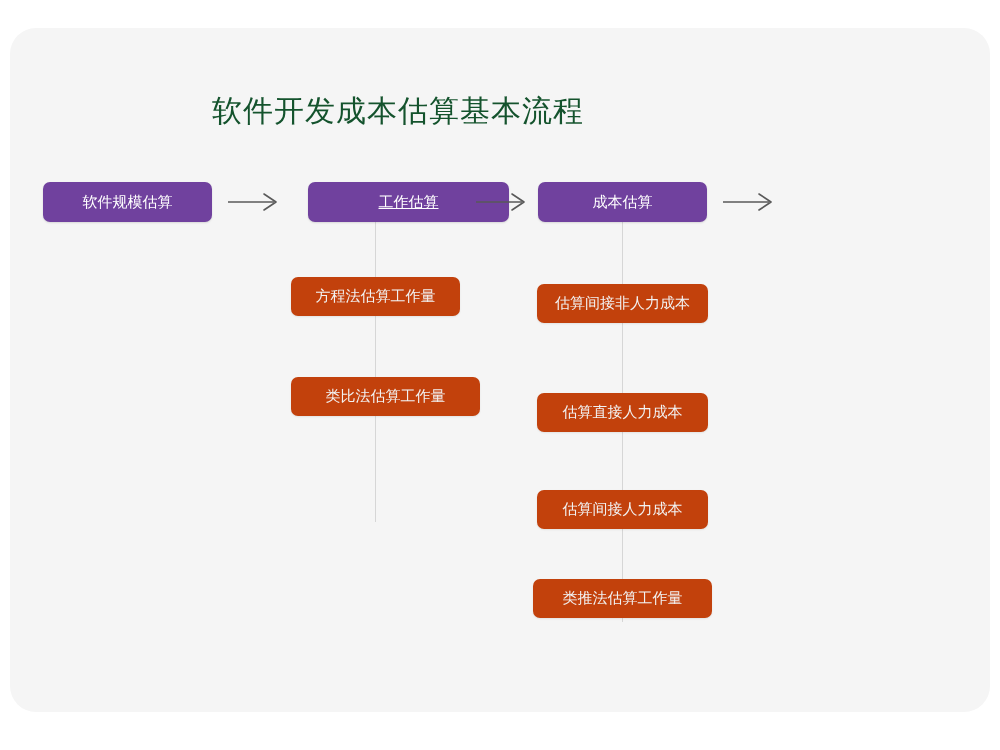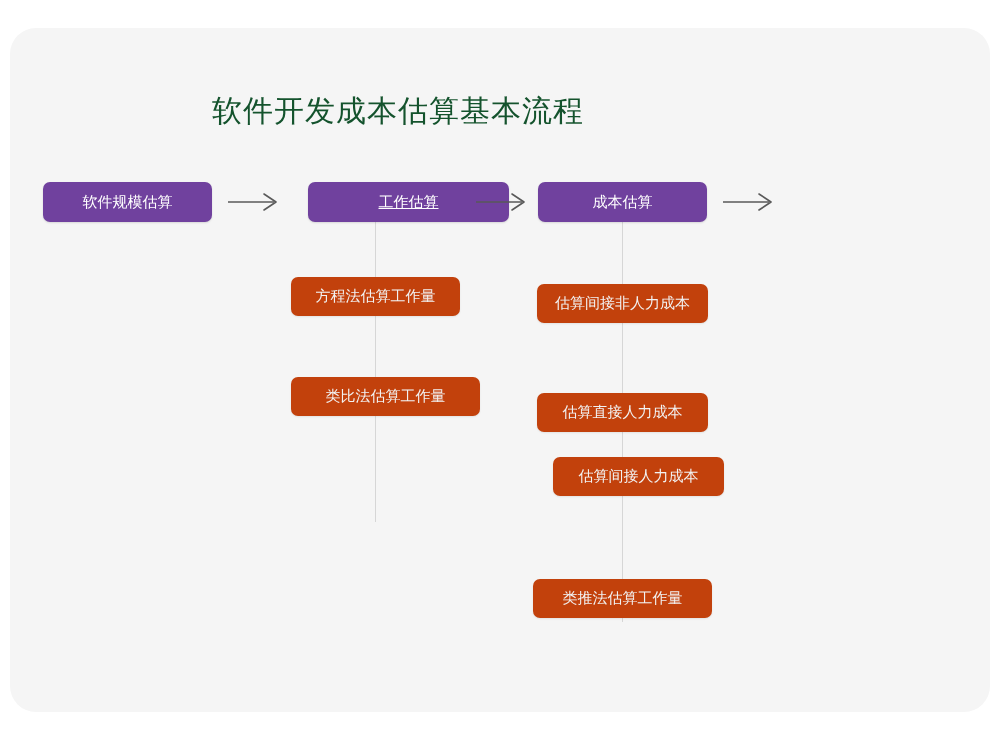--- a/index.html
+++ b/index.html
@@ -102,21 +102,21 @@
   
   #connector-left  { left: 375px; top: 222px; height: 300px; }
   #node-sub-l-0 { left: 291px; top: 277px; width: 169px; }
   #node-sub-l-1 { left: 291px; top: 377px; width: 189px; }
   #node-sub-l-2 { left: 291px; top: 477px; width: 169px; }
 
   
   #connector-right { left: 622px; top: 222px; height: 400px; }
   #node-sub-r-0 { left: 537px; top: 277px; width: 171px; margin-top: 7px; }
   #node-sub-r-1 { left: 537px; top: 377px; width: 171px; margin-top: 16px; }
-  #node-sub-r-2 { left: 537px; top: 457px; width: 171px; margin-left: 16px; }
+  #node-sub-r-2 { left: 537px; top: 490px; width: 171px; }
   #node-sub-r-3 { left: 533px; top: 579px; width: 179px; }
 </style>
 </head>
 <body>
 
 <div id="canvas">
 
   <div id="card"></div>
 
   <div id="diagram-title">软件开发成本估算基本流程</div>

